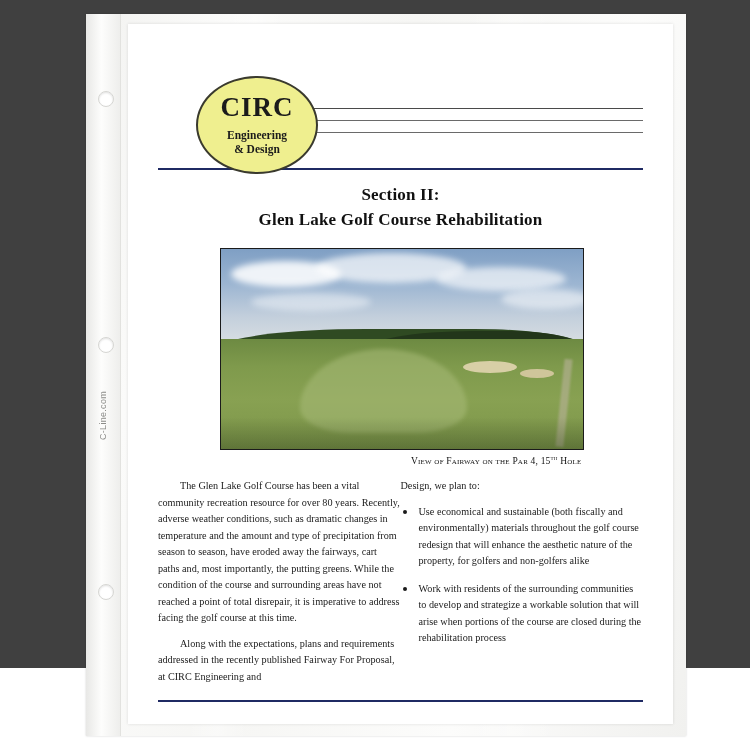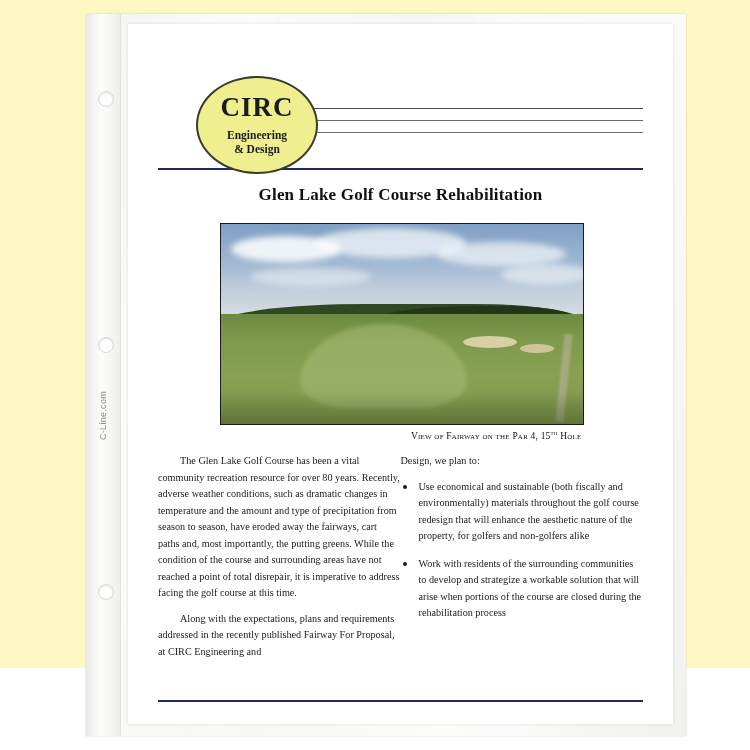--- a/index.html
+++ b/index.html
@@ -11,21 +11,21 @@
     width: 750px;
     height: 750px;
     font-family: "Liberation Serif", serif;
     overflow: hidden;
   }
 
   .stage {
     position: relative;
     width: 750px;
     height: 668px;
-    background: #fef9c3;
+    background: #404040;
   }
 
   
   .sleeve {
     position: absolute;
     left: 86px;
     top: 14px;
     width: 600px;
     height: 722px;
     background: linear-gradient(105deg, #f2f2f0 0%, #fbfbfa 18%, #f6f6f4 42%, #fcfcfb 70%, #f1f1ef 100%);
@@ -361,20 +361,21 @@
         <div class="rules">
           <div class="rule-line r1"></div>
           <div class="rule-line r2"></div>
           <div class="rule-line r3"></div>
         </div>
       </div>
 
       <div class="divider-blue"></div>
 
       <div class="section-head">
+        <div class="l1">Section II:</div>
         <div class="l2">Glen Lake Golf Course Rehabilitation</div>
       </div>
 
       <div class="photo-wrap">
         <div class="photo">
           <div class="sky"></div>
           <div class="cloud c1"></div>
           <div class="cloud c2"></div>
           <div class="cloud c3"></div>
           <div class="cloud c4"></div>

